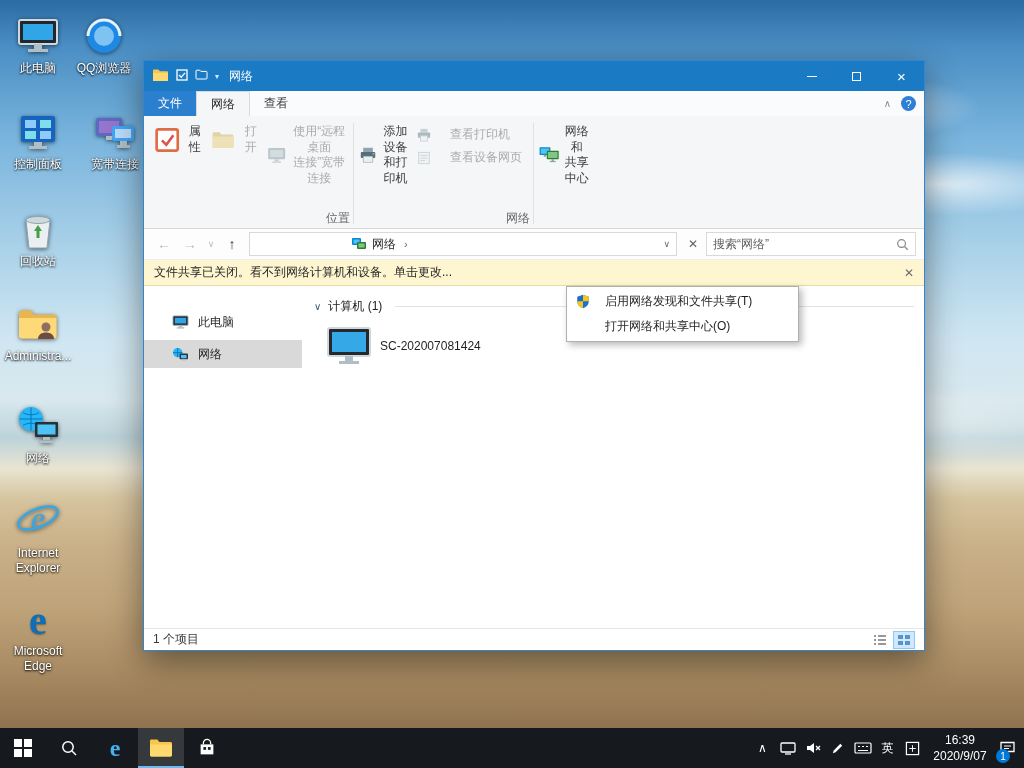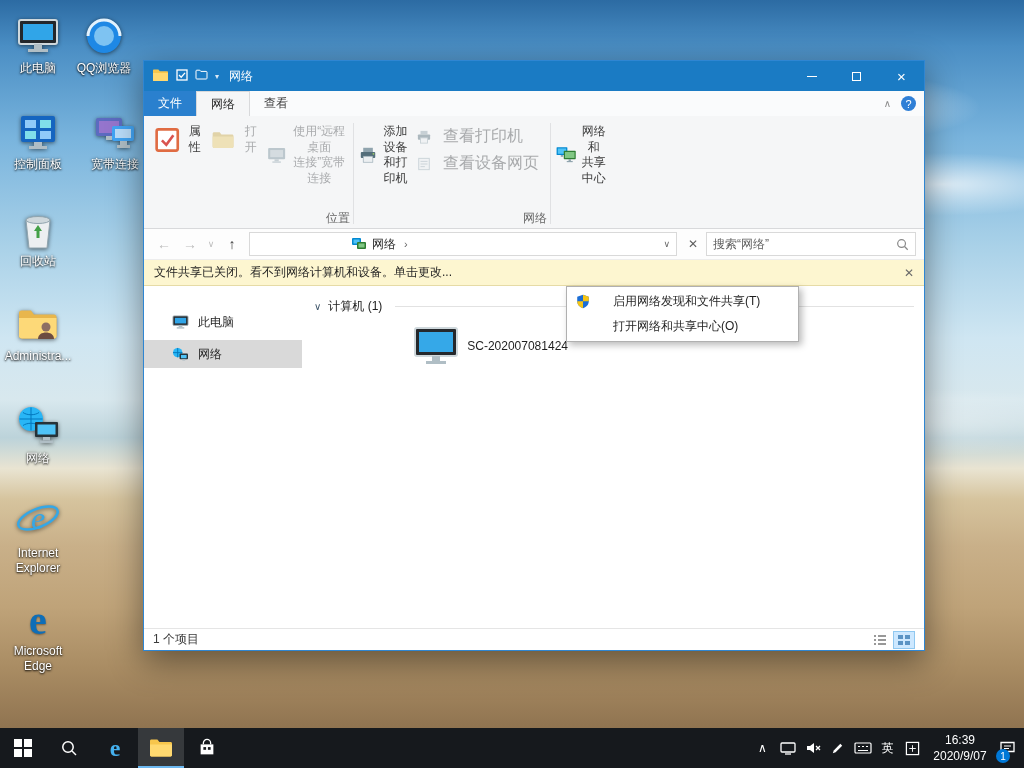--- a/index.html
+++ b/index.html
@@ -54,21 +54,21 @@
   .ribbon { height:113px; background:#f5f6f7; border-bottom:1px solid #d8d9db; display:flex; padding:2px 4px 0 8px; flex:none; }
   .rgroup { display:flex; flex-direction:column; }
   .ritems { flex:1; display:flex; align-items:flex-start; padding-top:3px; }
   .rbtn { cursor:default; }
   .rbtn.big { width:56px; padding:3px 2px; display:flex; flex-direction:row; align-items:center; gap:3px; }
   .rbtn.big.wide { width:86px; }
   .rlbl { font-size:12px; color:#3b3b3b; text-align:center; line-height:1.3; }
   .rbtn.disabled .rlbl, .rbtn.small.disabled { color:#a9abad; }
   .rbtn.disabled svg { opacity:.45; }
   .rcol { display:flex; flex-direction:column; align-items:flex-start; padding-top:2px; }
-  .rbtn.small { display:flex; align-items:center; gap:12px; padding:3px 8px 3px 4px; font-size:16px; }
+  .rbtn.small { display:flex; align-items:center; gap:19px; padding:3px 8px 3px 4px; font-size:12px; }
   .rgrouplabel { height:19px; font-size:12px; color:#666; text-align:right; line-height:19px; }
   .rsep { width:1px; background:#e0e1e3; margin:5px 3px 4px; }
 
   .addrrow { height:31px; background:#fdfdfd; border-bottom:1px solid #ededed; display:flex; align-items:center; padding:0 8px; gap:2px; flex:none; }
   .navbtn { width:24px; text-align:center; font-size:14px; color:#3b3b3b; }
   .navbtn.disabled { color:#bcbcbc; }
   .navbtn.sm { width:14px; font-size:9px; }
   .addressbox { flex:1; height:24px; border:1px solid #d9d9d9; background:#fff; margin:0 3px; position:relative; display:flex; align-items:center; overflow:hidden; }
   .addr-progress { position:absolute; left:0; top:0; bottom:0; width:96px; background:#cdebcd; }
   .addressbox > * { position:relative; }
@@ -87,25 +87,25 @@
 
   .mainarea { flex:1; display:flex; background:#fff; overflow:hidden; }
   .navpane { width:158px; padding-top:22px; flex:none; }
   .navitem { height:28px; display:flex; align-items:center; gap:9px; padding-left:28px; color:#1f1f1f; margin-bottom:4px; }
   .navitem.selected { background:#d9d9d9; }
   .content { flex:1; padding:12px 10px 0 8px; }
   .grouphdr { display:flex; align-items:center; gap:7px; padding-left:4px; }
   .grouphdr .chev { color:#41576b; font-size:10px; }
   .ghlbl { color:#202020; }
   .ghline { flex:1; height:1px; background:#e2e2e2; margin-left:6px; }
-  .fileitem { display:flex; align-items:center; gap:8px; margin:8px 0 0 12px; width:250px; padding:3px 4px;justify-content:flex-end; }
+  .fileitem { display:flex; align-items:center; gap:8px; margin:8px 0 0 12px; width:250px; padding:3px 4px; }
   .filbl { color:#1f1f1f; }
 
   .ctxmenu { position:absolute; left:422px; top:225px; width:233px; background:#fff; border:1px solid #b0b0b0; box-shadow:3px 3px 7px rgba(0,0,0,.28); padding:2px; z-index:40; }
-  .mitem { height:25px; display:flex; align-items:center; gap:21px; padding:0 8px 0 5px; color:#1f1f1f; }
+  .mitem { height:25px; display:flex; align-items:center; gap:13px; padding:0 8px 0 5px; color:#1f1f1f; }
   .micon { width:18px; display:flex; justify-content:center; }
 
   .statusbar { height:22px; border-top:1px solid #e5e5e5; display:flex; align-items:center; padding:0 9px; color:#3b3b3b; flex:none;text-align:right; }
   .viewbtns { margin-left:auto; display:flex; gap:2px; }
   .vbtn { width:22px; height:18px; display:flex; align-items:center; justify-content:center; }
   .vbtn.active { background:#cde8ff; border:1px solid #90c8f0; }
 
   
   .taskbar { position:absolute; left:0; right:0; bottom:0; height:40px; background:#16191d; display:flex; align-items:stretch; z-index:50; }
   .tb-left { display:flex; }

